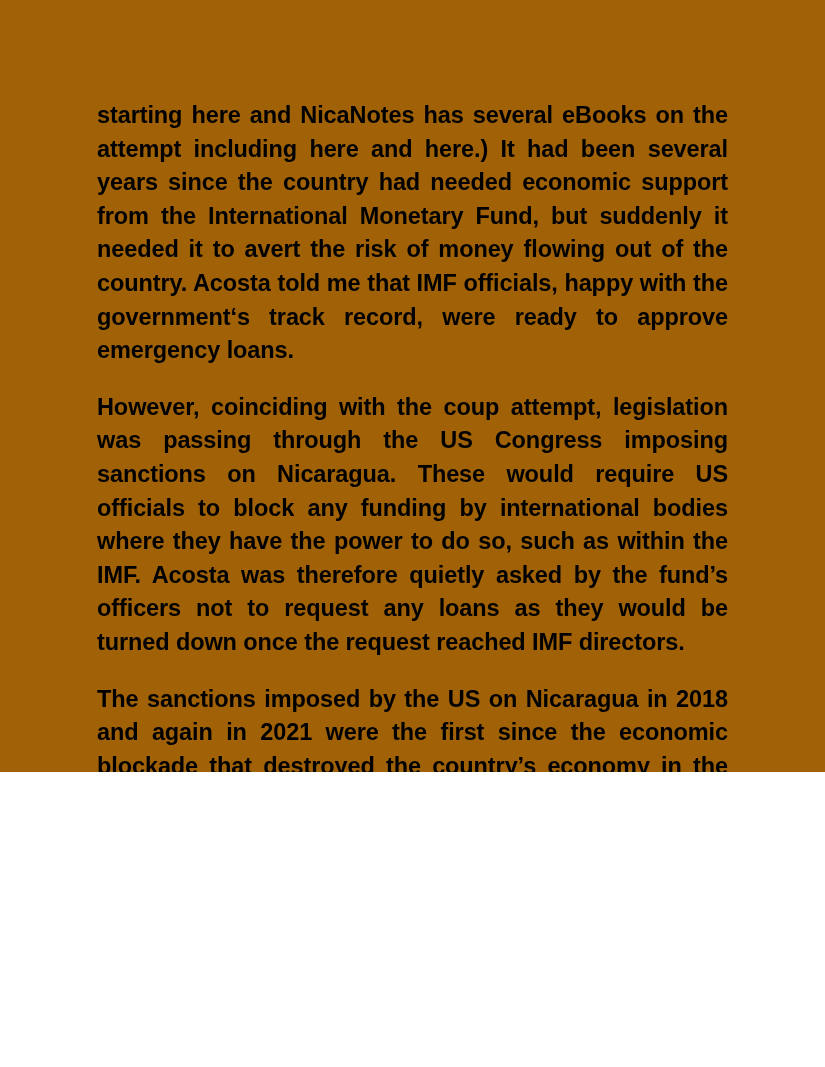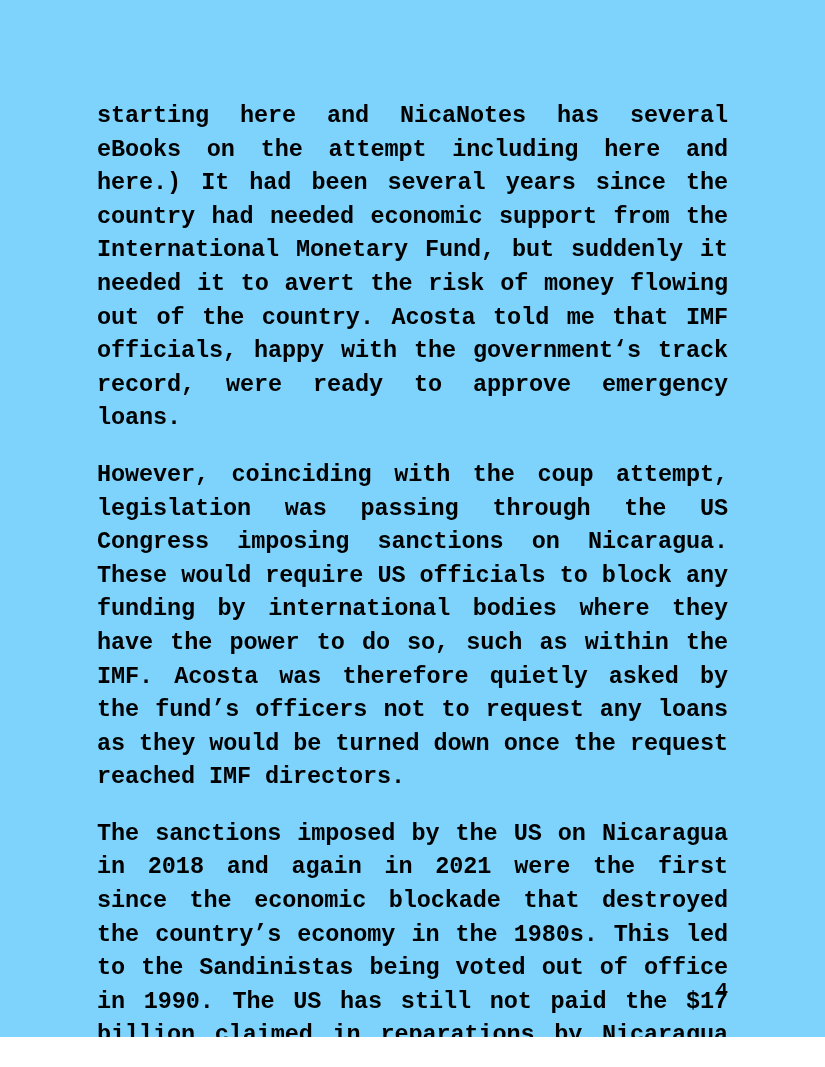--- a/index.html
+++ b/index.html
@@ -3,24 +3,24 @@
 <meta charset="utf-8">
 <style>
   html, body {
     margin: 0;
     padding: 0;
     background: #ffffff;
   }
   .page {
     position: relative;
     width: 825px;
-    height: 1037px;
-    background: #7dd3fc;
+    height: 772px;
+    background: #a16207;
     overflow: hidden;
-    font-family: Liberation Mono, monospace;
+    font-family: Liberation Sans, sans-serif;
   }
   .content {
     position: absolute;
     left: 97px;
     top: 99px;
     width: 631px;
   }
   .para {
     margin: 0 0 23px 0;
     color: #000000;

